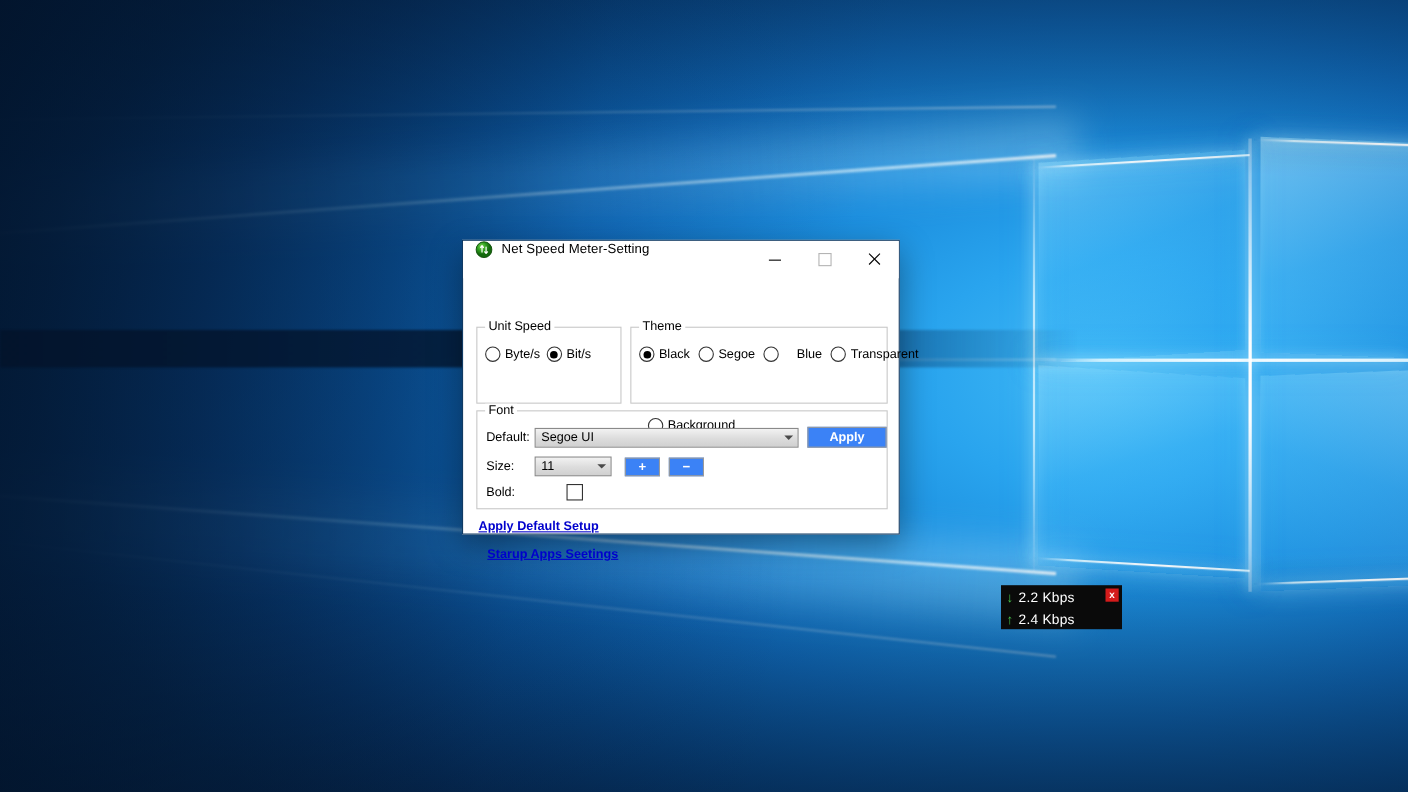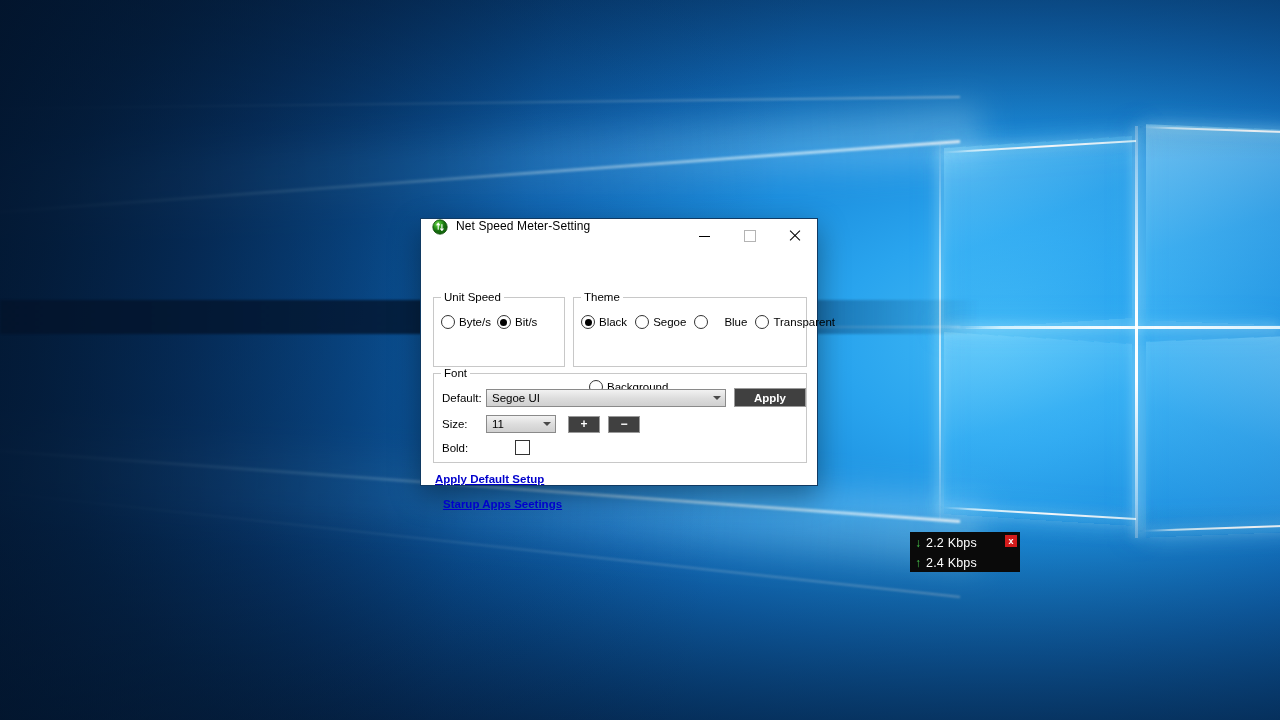--- a/index.html
+++ b/index.html
@@ -216,21 +216,21 @@
   }
   .combo .chev {
     width: 0; height: 0; margin-left: 6px;
     border-left: 4px solid transparent; border-right: 4px solid transparent;
     border-top: 4px solid #4a4a4a;
   }
   #combo-family { width: 240px; }
   #combo-size   { width: 70px; }
 
   .blk-btn {
-    background: #404040; color: #fff;
+    background: #3b82f6; color: #fff;
     border: 1px solid #9a9a9a;
     font-size: 11.5px; font-weight: bold;
     display: flex; align-items: center; justify-content: center;
     box-sizing: border-box;
   }
   #btn-apply { width: 72px; height: 19px; }
   #btn-plus, #btn-minus { width: 32px; height: 17px; font-size: 12px; }
 
   .cb-box {
     width: 13px; height: 13px; border: 1px solid #333; background: #fff;

